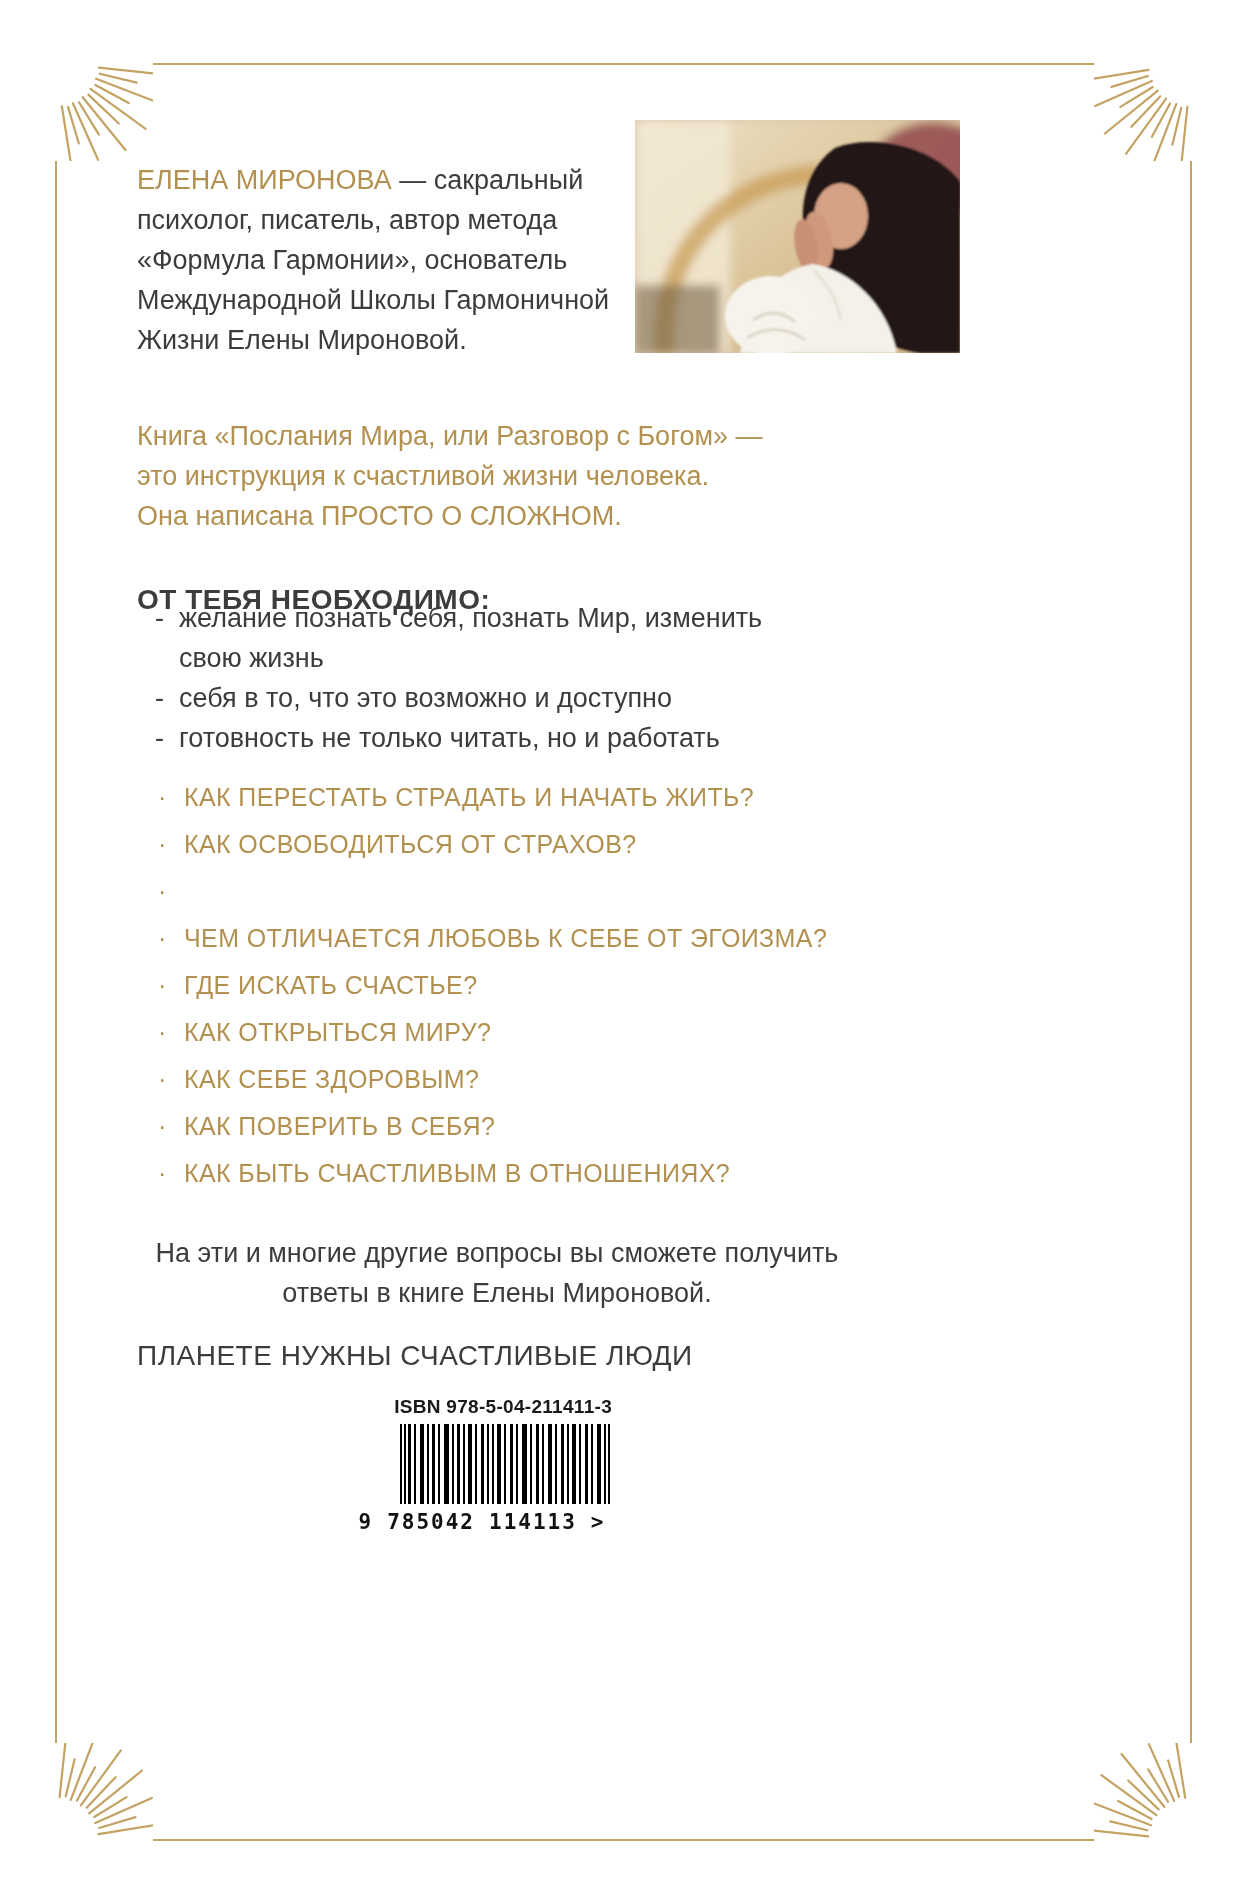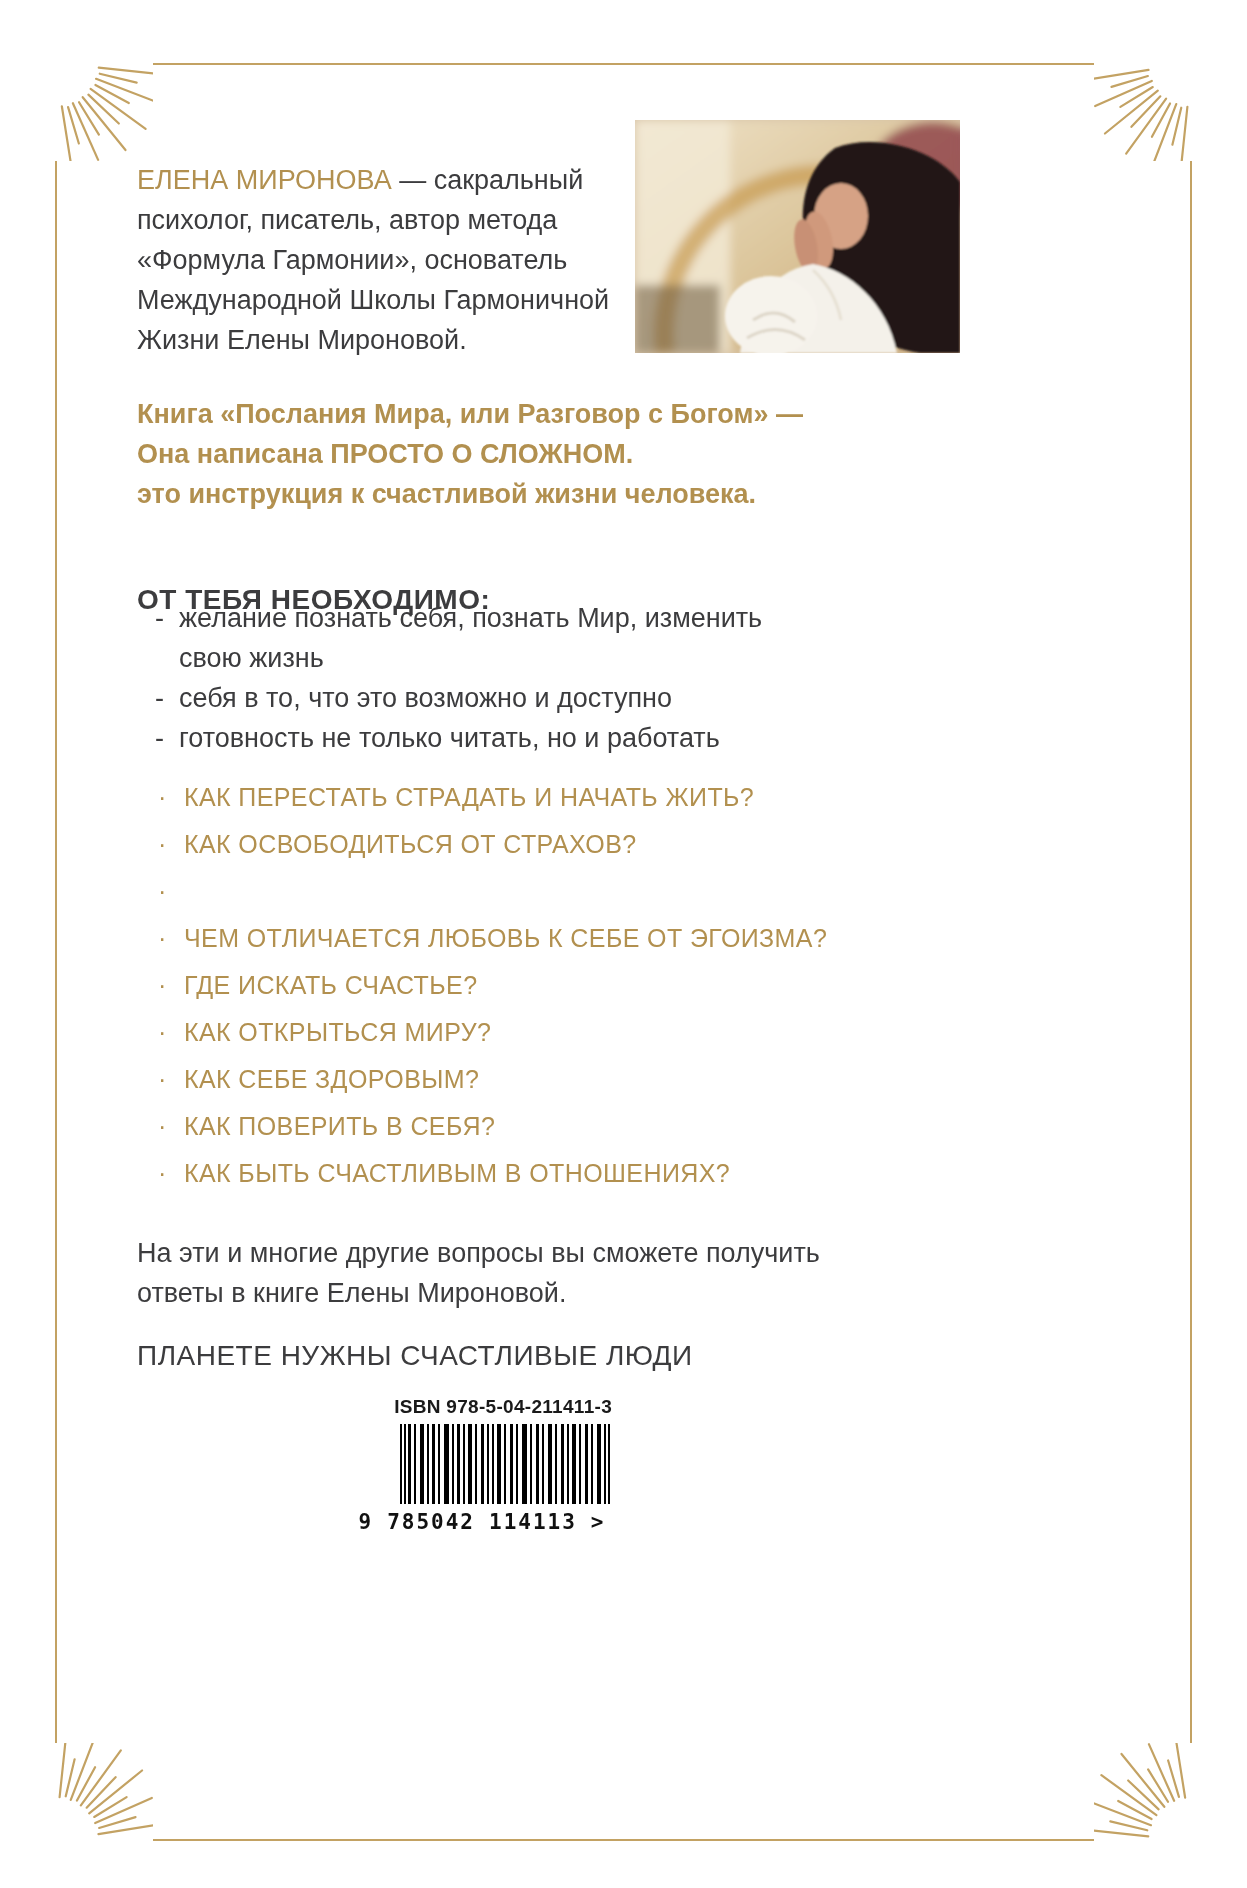--- a/index.html
+++ b/index.html
@@ -30,22 +30,22 @@
   }
 
   .author-block{
     position:absolute;left:137px;top:152px;width:475px;
     font-size:27px;line-height:40px;
   }
   .gold{color:#b2904f;}
   .ink{color:#3c3c3e;}
 
   .intro-block{
-    position:absolute;left:137px;top:386px;width:700px;
-    font-size:27px;line-height:40px;color:#b2904f;font-weight:bold;
+    position:absolute;left:137px;top:408px;width:700px;
+    font-size:27px;line-height:40px;color:#b2904f;
   }
 
   .needs-heading{
     position:absolute;left:137px;top:576px;
     font-size:28px;font-weight:bold;color:#3c3c3e;letter-spacing:0.5px;
   }
 
   .dash-list{
     position:absolute;left:155px;top:590px;width:660px;
     font-size:27px;line-height:40px;color:#3c3c3e;
@@ -60,21 +60,21 @@
   }
   .q-row{
     display:flex;align-items:baseline;
     height:47px;
     font-size:25px;font-weight:500;color:#b2904f;letter-spacing:0.4px;
   }
   .q-dot{flex:0 0 26px;font-size:25px;color:#b2904f;}
 
   .closing-par{
     position:absolute;left:137px;top:1225px;width:720px;
-    font-size:27px;line-height:40px;color:#3c3c3e;
+    font-size:27px;line-height:40px;color:#3c3c3e;text-align:center;
   }
   .slogan{
     position:absolute;left:137px;top:1332px;
     font-size:28px;font-weight:normal;color:#3c3c3e;letter-spacing:0.5px;
   }
 
   .isbn-block{
     position:absolute;left:352px;top:1388px;width:260px;
     text-align:right;
   }
@@ -166,22 +166,22 @@
       </g>
     </svg>
   </div>
 
   <div class="author-block">
     <span class="gold">ЕЛЕНА МИРОНОВА</span><span class="ink"> — сакральный психолог, писатель, автор метода «Формула Гармонии», основатель Международной Школы Гармоничной Жизни Елены Мироновой.</span>
   </div>
 
   <div class="intro-block">
     <div>Книга «Послания Мира, или Разговор с Богом» —</div>
+    <div>это инструкция к счастливой жизни человека.</div>
     <div>Она написана ПРОСТО О СЛОЖНОМ.</div>
-    <div>это инструкция к счастливой жизни человека.</div>
   </div>
 
   <div class="needs-heading">ОТ ТЕБЯ НЕОБХОДИМО:</div>
 
   <div class="dash-list">
     <div class="dash-item">
       <span class="dash-marker">-</span>
       <span class="dash-text">желание познать себя, познать Мир, изменить свою жизнь</span>
     </div>
     <div class="dash-item">

